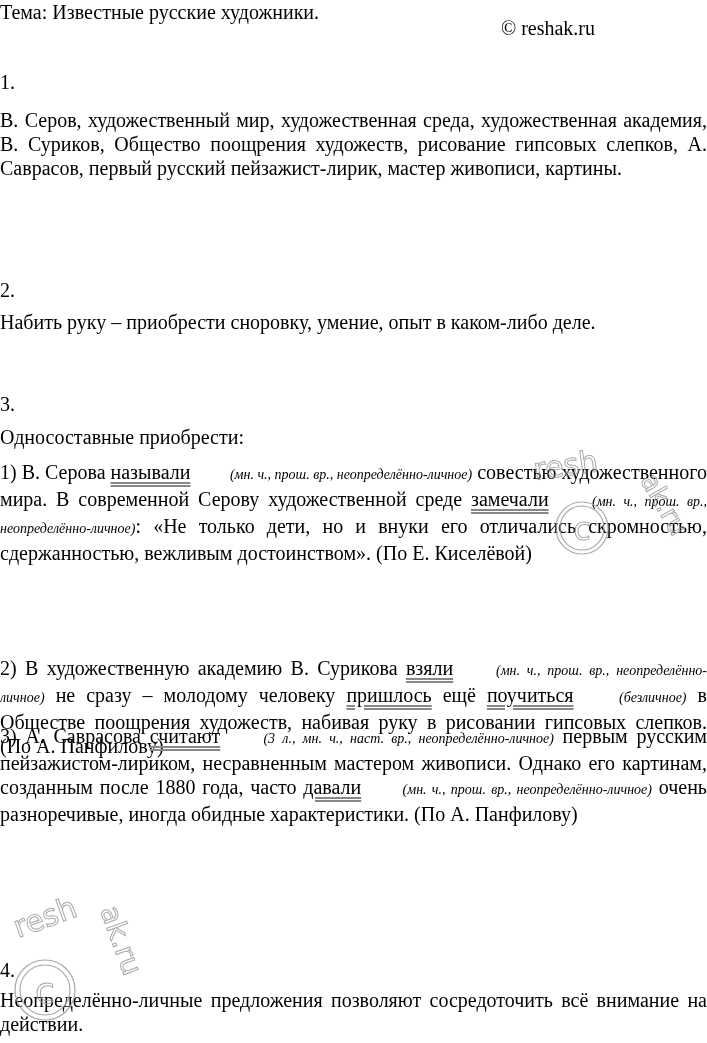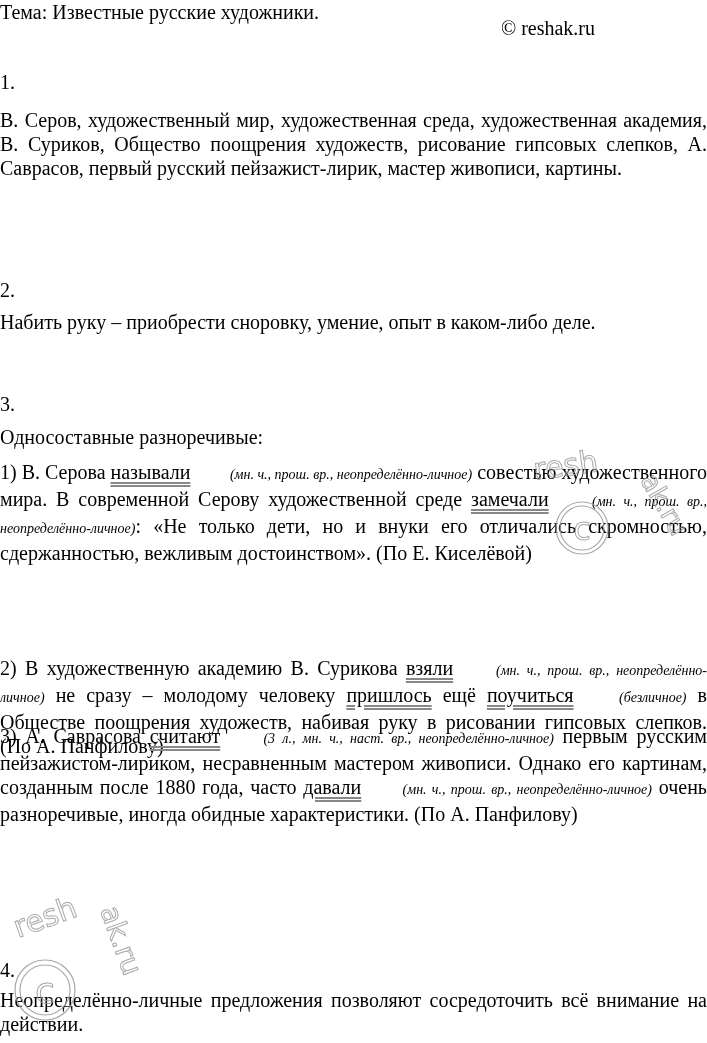--- a/index.html
+++ b/index.html
@@ -77,21 +77,21 @@
   <div class="num">2.</div>
 </div>
 <div class="block" style="top:310px;">
   <p class="para single">Набить руку – приобрести сноровку, умение, опыт в каком-либо деле.</p>
 </div>
 
 <div class="block" style="top:392px;">
   <div class="num">3.</div>
 </div>
 <div class="block" style="top:425px;">
-  <p class="para single">Односоставные разноречивые:</p>
+  <p class="para single">Односоставные приобрести:</p>
 </div>
 
 <div class="block" style="top:460px;">
   <p class="para"><span>1) В. Серова </span><span class="u2">называли</span><span class="note"> (мн. ч., прош. вр., неопределённо-личное)</span><span> совестью художественного мира. В современной Серову художественной среде </span><span class="u2">замечали</span><span class="note"> (мн. ч., прош. вр., неопределённо-личное)</span><span>: «Не только дети, но и внуки его отличались скромностью, сдержанностью, вежливым достоинством». (По Е. Киселёвой)</span></p>
 </div>
 
 <div class="block" style="top:656px;">
   <p class="para"><span>2) В художественную академию В. Сурикова </span><span class="u2">взяли</span><span class="note"> (мн. ч., прош. вр., неопределённо-личное)</span><span> не сразу – молодому человеку </span><span class="u2">пришлось</span><span> ещё </span><span class="u2">поучиться</span><span class="note"> (безличное)</span><span> в Обществе поощрения художеств, набивая руку в рисовании гипсовых слепков. (По А. Панфилову)</span></p>
 </div>
 

